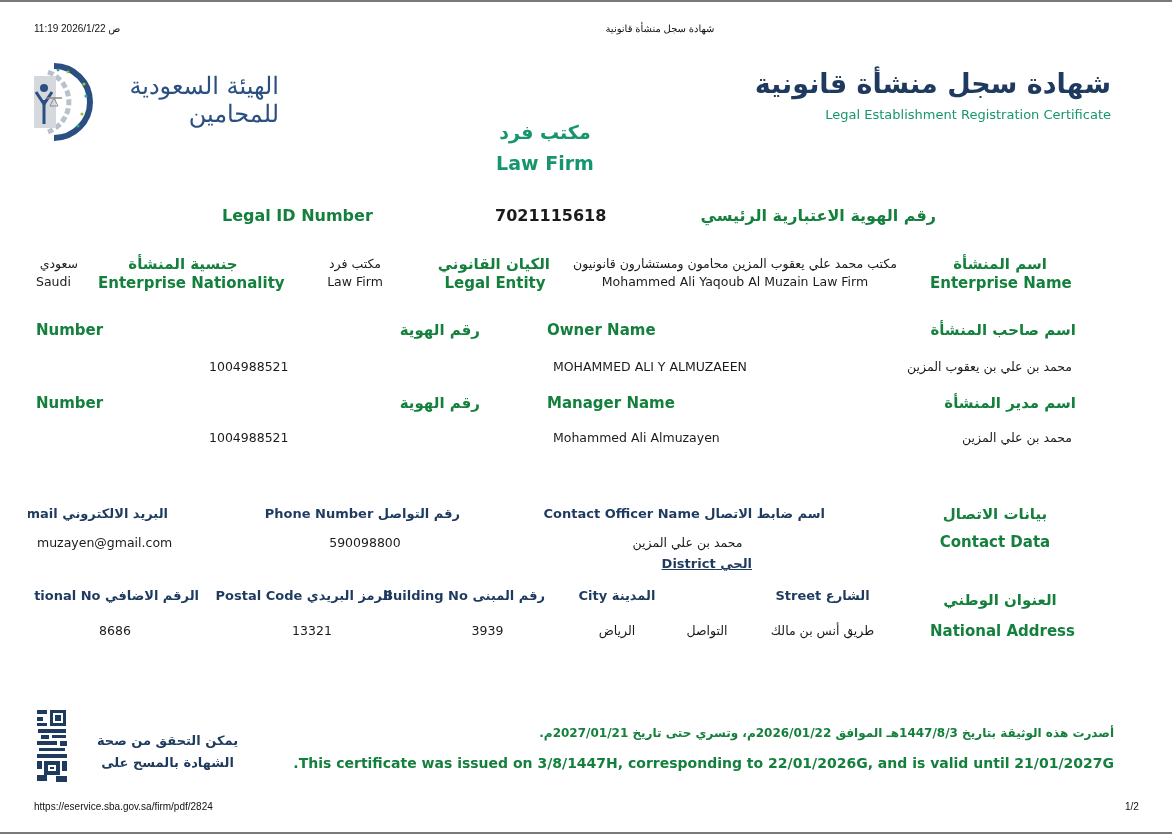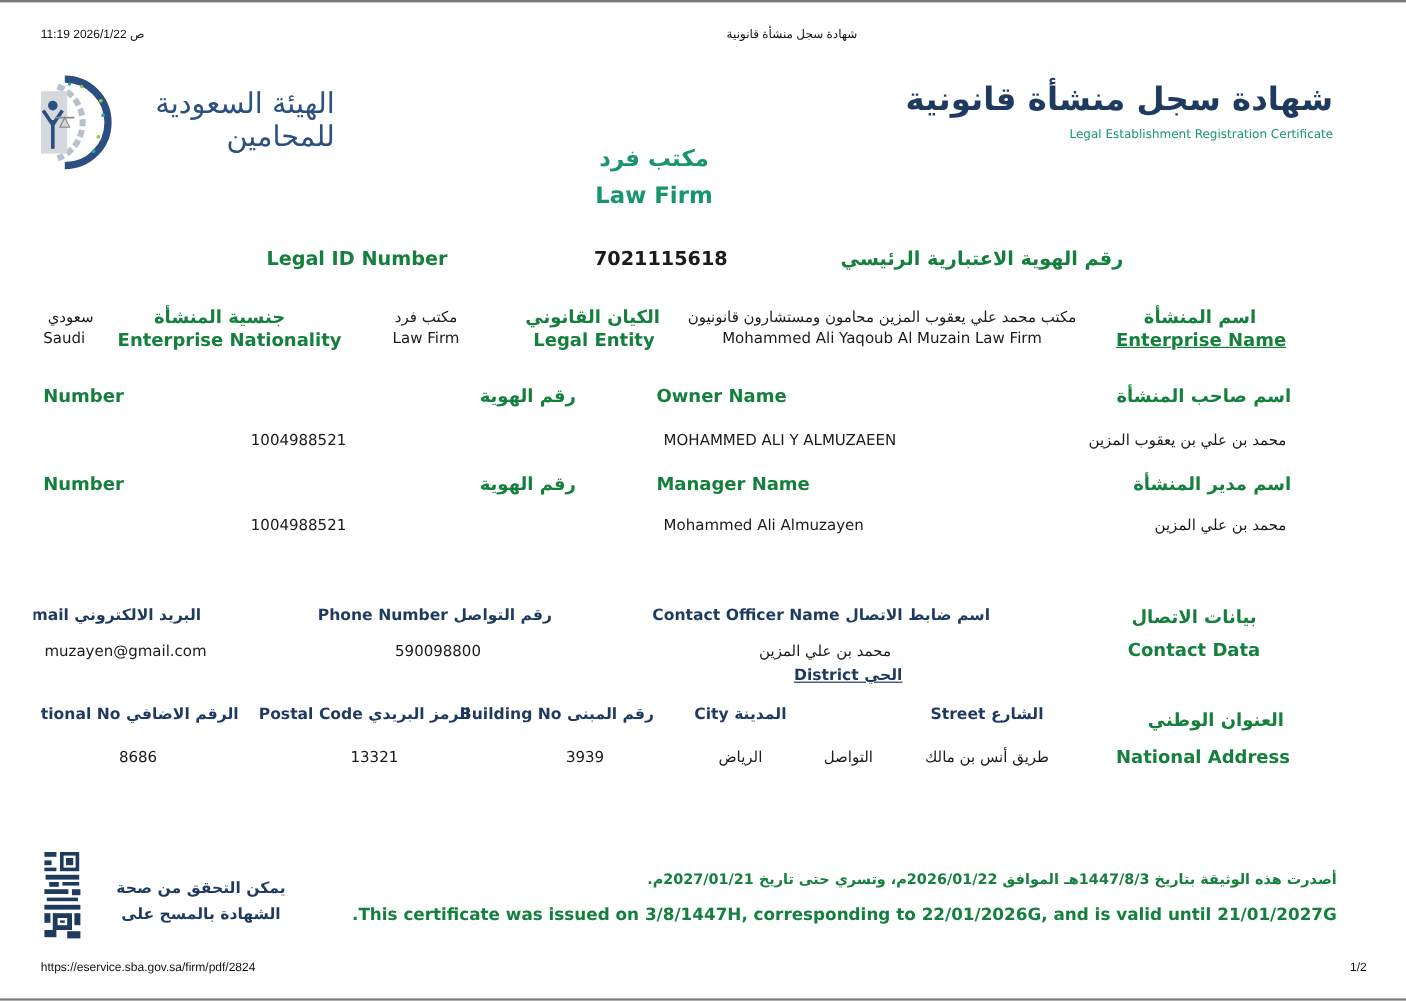--- a/index.html
+++ b/index.html
@@ -6,21 +6,21 @@
     html, body { width: 1172px; height: 834px; background: #ffffff; overflow: hidden; }
     body { position: relative; font-family: "DejaVu Sans", sans-serif; color: #1f3a5f; }
     .frame-top { position: absolute; left: 0; top: 0; width: 1172px; height: 2px; background: #7a7a7a; }
     .frame-bottom { position: absolute; left: 0; bottom: 0; width: 1172px; height: 2px; background: #7a7a7a; }
 
     .abs { position: absolute; white-space: nowrap; }
     .print-meta { font-family: "Liberation Sans", sans-serif; font-size: 10px; color: #111; }
     .rtl { direction: rtl; }
 
     .title-ar { font-size: 27px; font-weight: bold; color: #1f3a5f; }
-    .title-en { font-size: 10px; color: #17956f; }
+    .title-en { font-size: 13px; color: #17956f; }
     .type-ar { font-size: 19px; font-weight: bold; color: #17956f; }
     .type-en { font-size: 19px; font-weight: bold; color: #17956f; }
 
     .lbl { font-size: 15px; font-weight: bold; color: #15803d; }
     .lbl-sm { font-size: 13px; font-weight: bold; color: #1f3a5f; }
     .val { font-size: 12.5px; color: #1b1b1b; }
     .val-lg { font-size: 16px; font-weight: bold; color: #1b1b1b; }
 
     .center { text-align: center; }
 
@@ -63,21 +63,21 @@
 <div class="abs title-en" style="right:61px; top:107px;">Legal Establishment Registration Certificate</div>
 
 <div class="abs type-ar rtl center" style="left:470px; top:121px; width:150px;">مكتب فرد</div>
 <div class="abs type-en center" style="left:470px; top:152px; width:150px;">Law Firm</div>
 
 <div class="abs lbl" style="left:222px; top:206px; font-size:16px;">Legal ID Number</div>
 <div class="abs val-lg" style="left:495px; top:206px;">7021115618</div>
 <div class="abs lbl rtl" style="right:236px; top:206px; font-size:16px;">رقم الهوية الاعتبارية الرئيسي</div>
 
 <div class="abs lbl rtl center" style="left:930px; top:255px; width:140px;">اسم المنشأة</div>
-<div class="abs lbl center" style="left:930px; top:274px; width:140px;text-decoration:underline;">Enterprise Name</div>
+<div class="abs lbl center" style="left:930px; top:274px; width:140px;">Enterprise Name</div>
 <div class="abs val rtl center" style="left:555px; top:256px; width:360px;">مكتب محمد علي يعقوب المزين محامون ومستشارون قانونيون</div>
 <div class="abs val center" style="left:555px; top:274px; width:360px;">Mohammed Ali Yaqoub Al Muzain Law Firm</div>
 
 <div class="abs lbl rtl center" style="left:440px; top:255px; width:110px;text-align:center;">الكيان القانوني</div>
 <div class="abs lbl center" style="left:440px; top:274px; width:110px;">Legal Entity</div>
 <div class="abs val rtl center" style="left:310px; top:256px; width:90px;">مكتب فرد</div>
 <div class="abs val center" style="left:310px; top:274px; width:90px;">Law Firm</div>
 
 <div class="abs lbl rtl center" style="left:98px; top:255px; width:170px;">جنسية المنشأة</div>
 <div class="abs lbl center" style="left:98px; top:274px; width:170px;">Enterprise Nationality</div>
@@ -107,21 +107,21 @@
 
 <div class="abs lbl-sm rtl center" style="left:550px; top:506px; width:275px;">اسم ضابط الاتصال Contact Officer Name</div>
 <div class="abs val rtl center" style="left:550px; top:535px; width:275px;">محمد بن علي المزين</div>
 
 <div class="abs lbl-sm rtl center" style="left:270px; top:506px; width:190px;">رقم التواصل Phone Number</div>
 <div class="abs val center" style="left:270px; top:535px; width:190px;">590098800</div>
 
 <div class="abs lbl-sm rtl" style="right:1004px; top:506px; width:140px; overflow:hidden;">البريد الالكتروني mail-</div>
 <div class="abs val" style="left:37px; top:535px;">muzayen@gmail.com</div>
 
-<div class="abs lbl rtl center" style="left:930px; top:591px; width:140px;text-align:right;">العنوان الوطني</div>
+<div class="abs lbl rtl center" style="left:930px; top:591px; width:140px;">العنوان الوطني</div>
 <div class="abs lbl center" style="left:930px; top:622px; width:140px;">National Address</div>
 
 <div class="abs lbl-sm rtl center" style="left:765px; top:588px; width:115px;">الشارع Street</div>
 <div class="abs val rtl center" style="left:760px; top:623px; width:125px;">طريق أنس بن مالك</div>
 
 <div class="abs lbl-sm rtl center" style="left:662px; top:556px; width:90px;text-decoration:underline;">الحي District</div>
 <div class="abs val rtl center" style="left:662px; top:623px; width:90px;">التواصل</div>
 
 <div class="abs lbl-sm rtl center" style="left:578px; top:588px; width:78px;">المدينة City</div>
 <div class="abs val rtl center" style="left:578px; top:623px; width:78px;">الرياض</div>

